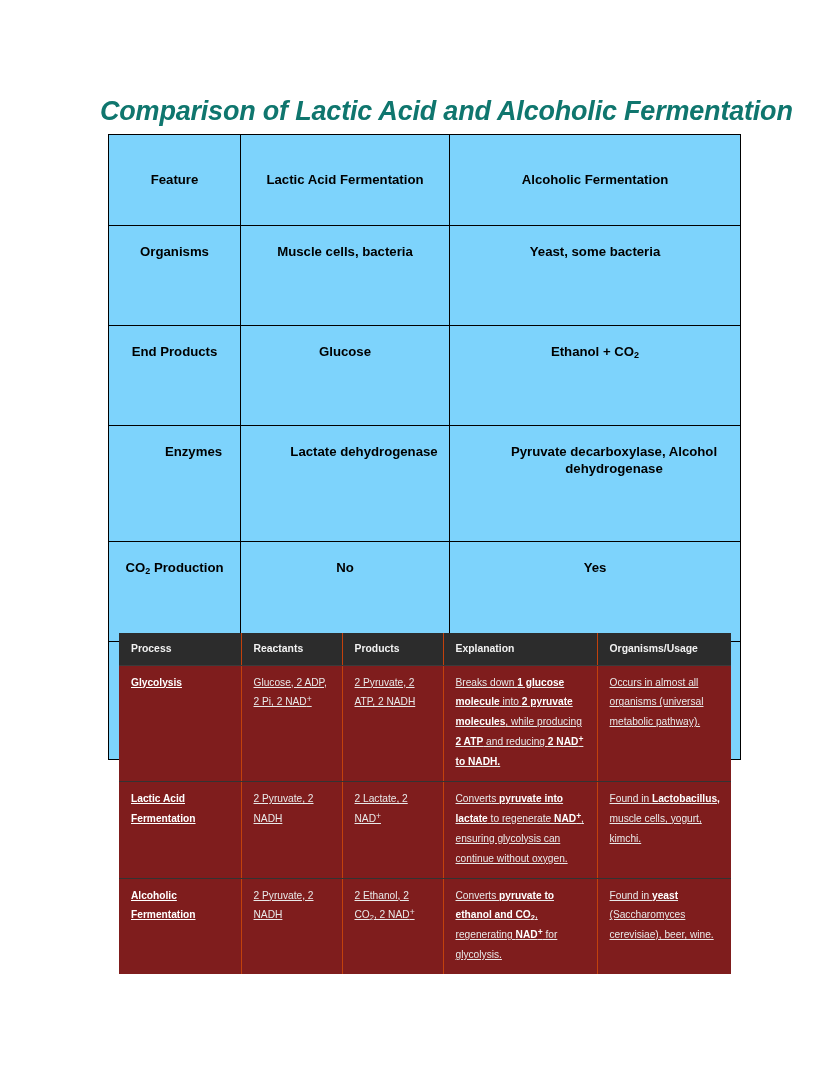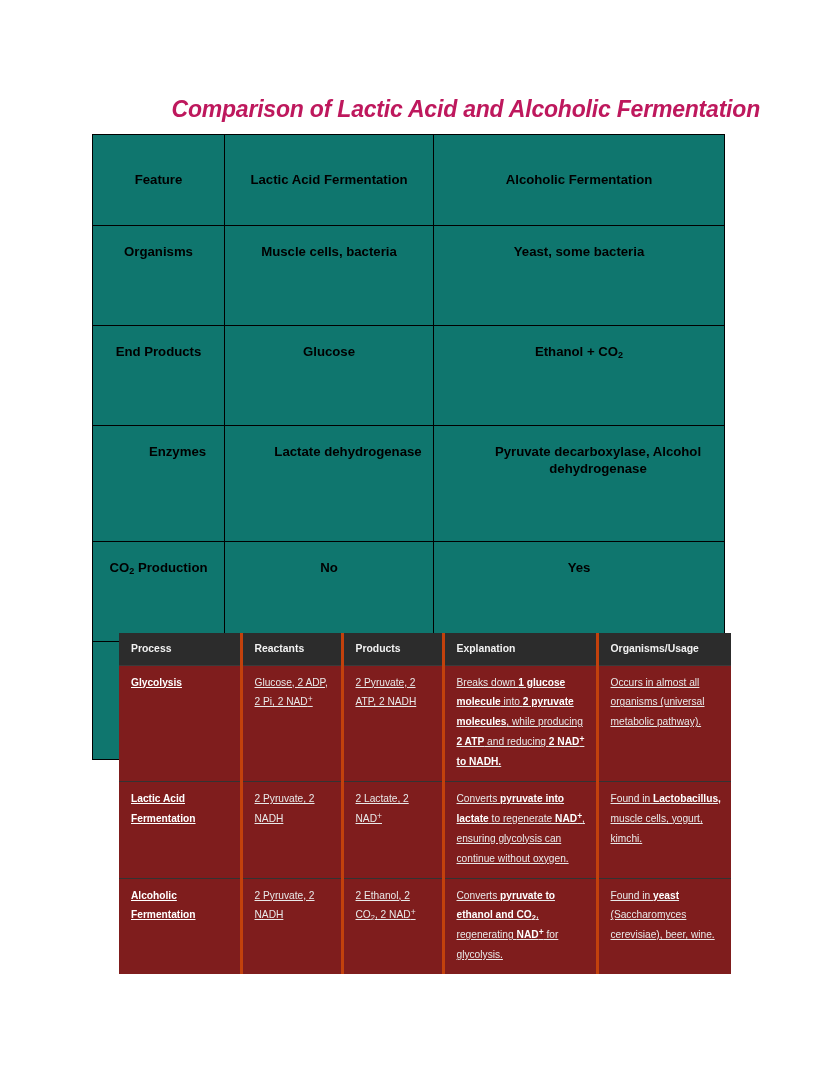--- a/index.html
+++ b/index.html
@@ -23,38 +23,37 @@
     height: 1071px;
     background: #ffffff;
   }
 
   
   .doc-title {
     position: absolute;
     left: 100px;
     top: 96px;
     width: 660px;
-    font-size: 23px;
+    font-size: 27px;
     font-weight: bold;
     font-style: italic;
     letter-spacing: -0.2px;
-    color: #be185d;
+    color: #0f766e;
     white-space: nowrap;
-    text-align: right;
   }
 
   
   .table1 {
     position: absolute;
-    left: 92px;
+    left: 108px;
     top: 134px;
     width: 632px;
     border-collapse: collapse;
     table-layout: fixed;
-    background: #0f766e;
+    background: #7dd3fc;
   }
   .table1 td {
     border: 1.6px solid #000000;
     vertical-align: top;
     padding: 18px 10px 10px 10px;
     font-size: 13.2px;
     font-weight: bold;
     line-height: 1.28;
     color: #000000;
   }
@@ -92,21 +91,21 @@
     left: 119px;
     top: 633px;
     width: 612px;
     border-collapse: collapse;
     table-layout: fixed;
     background: #1b1b1b;
   }
   .table2 th, .table2 td {
     vertical-align: top;
     text-align: left;
-    border-right: 3px solid #c2410c;
+    border-right: 1px solid #c2410c;
     border-bottom: 1px solid #333333;
     color: #e9e9e9;
     font-size: 10.2px;
     line-height: 1.95;
     padding: 7px 10px 9px 12px;
   }
   .table2 th:last-child, .table2 td:last-child { border-right: none; }
   .table2 thead th {
     background: #2c2c2c;
     font-weight: bold;

